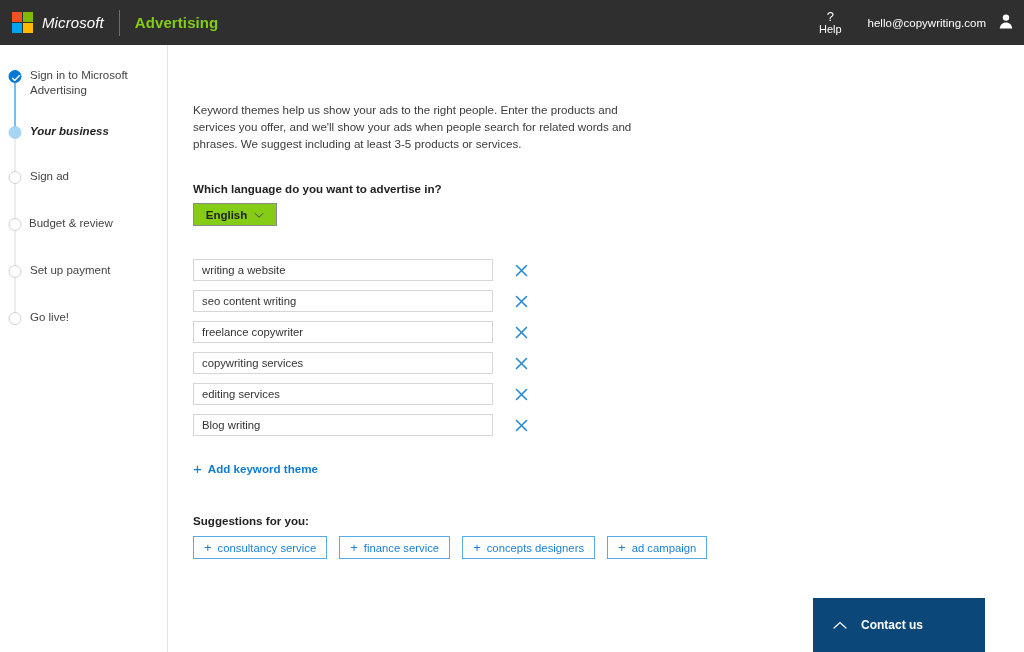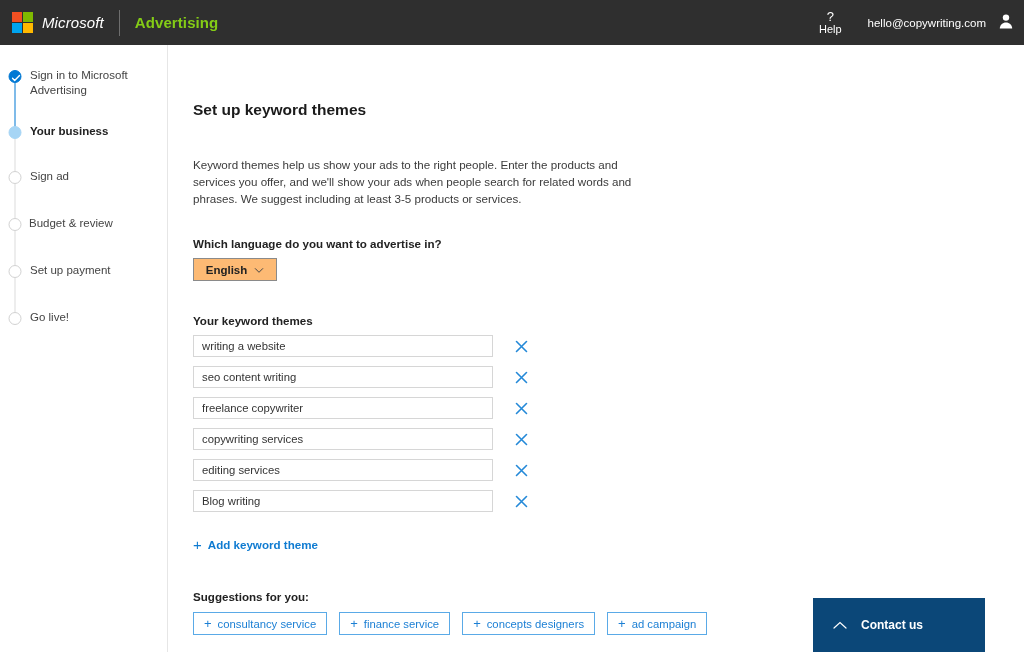--- a/index.html
+++ b/index.html
@@ -180,21 +180,21 @@
     font-weight: bold;
     color: #222222;
     margin-bottom: 8px;
   }
 
   
   .lang-select {
     width: 84px;
     height: 23px;
     border: 1px solid #8a8a8a;
-    background: #fdba74;
+    background: #84cc16;
     display: flex;
     align-items: center;
     justify-content: center;
     font-size: 11.5px;
     font-weight: bold;
     color: #222222;
     cursor: pointer;
     box-sizing: border-box;
     margin-bottom: 33px;
   }
@@ -334,21 +334,21 @@
     <div class="step" style="height:56px;">
       <span class="step-line line-active" style="top:16px;height:44px;"></span>
       <span class="step-marker marker-done">
         <svg width="9" height="8" viewBox="0 0 9 8">
           <path d="M1 4.2 L3.2 6.4 L8 1.4" stroke="#ffffff" stroke-width="1.4" fill="none" stroke-linecap="round" stroke-linejoin="round"></path>
         </svg>
       </span>
       <div class="step-label">Sign in to Microsoft Advertising</div>
     </div>
 
-    <div class="step" style="height:45px;">
+    <div class="step" style="height:45px;font-style:italic;">
       <span class="step-line line-idle" style="top:16px;height:34px;"></span>
       <span class="step-marker marker-current"></span>
       <div class="step-label current">Your business</div>
     </div>
 
     <div class="step" style="height:47px;">
       <span class="step-line line-idle" style="top:16px;height:36px;"></span>
       <span class="step-marker marker-todo"></span>
       <div class="step-label">Sign ad</div>
     </div>
@@ -367,36 +367,34 @@
 
     <div class="step" style="height:40px;">
       <span class="step-marker marker-todo"></span>
       <div class="step-label">Go live!</div>
     </div>
 
   </div>
 
   <div class="main">
 
-    <h1 class="page-title">Set up keyword themes</h1>
 
     <p class="description">Keyword themes help us show your ads to the right people. Enter the products and services you offer, and we'll show your ads when people search for related words and phrases. We suggest including at least 3-5 products or services.</p>
 
     <div class="field-label">Which language do you want to advertise in?</div>
 
     <div class="lang-select">
       <span>English</span>
       <span class="chev">
         <svg width="10" height="7" viewBox="0 0 10 7">
           <path d="M1 1.3 L5 5.3 L9 1.3" stroke="#444444" stroke-width="1" fill="none"></path>
         </svg>
       </span>
     </div>
 
-    <div class="field-label">Your keyword themes</div>
 
     <div id="themes-list">
         <div class="theme-row">
           <input type="text" class="theme-input" value="writing a website" style="">
           <button class="remove-btn"><svg width="13" height="13" viewBox="0 0 13 13">
               <path d="M1.5 1.5 L11.5 11.5 M11.5 1.5 L1.5 11.5" stroke="#2489d8" stroke-width="1.6" stroke-linecap="round"></path>
             </svg></button>
         </div>
         <div class="theme-row">
           <input type="text" class="theme-input" value="seo content writing" style="">

